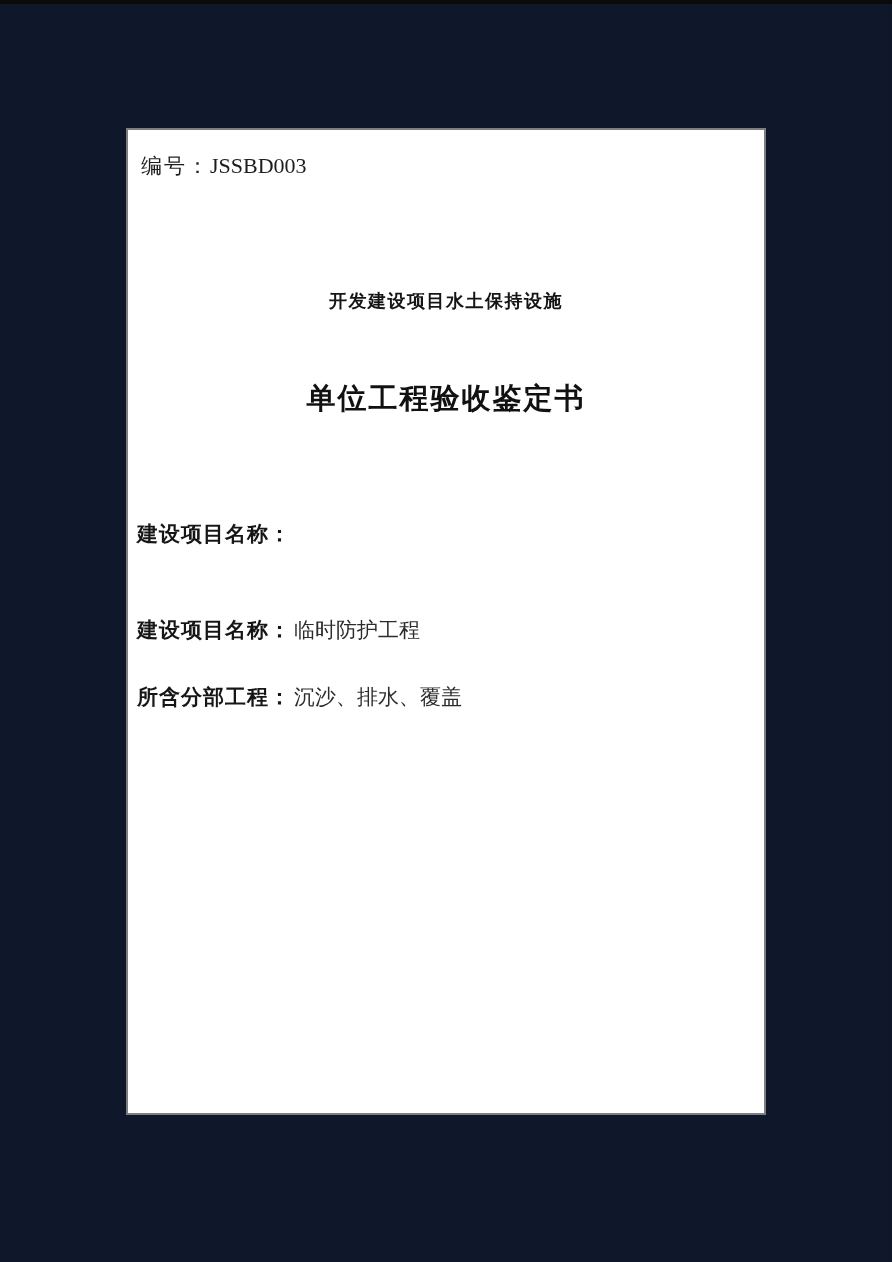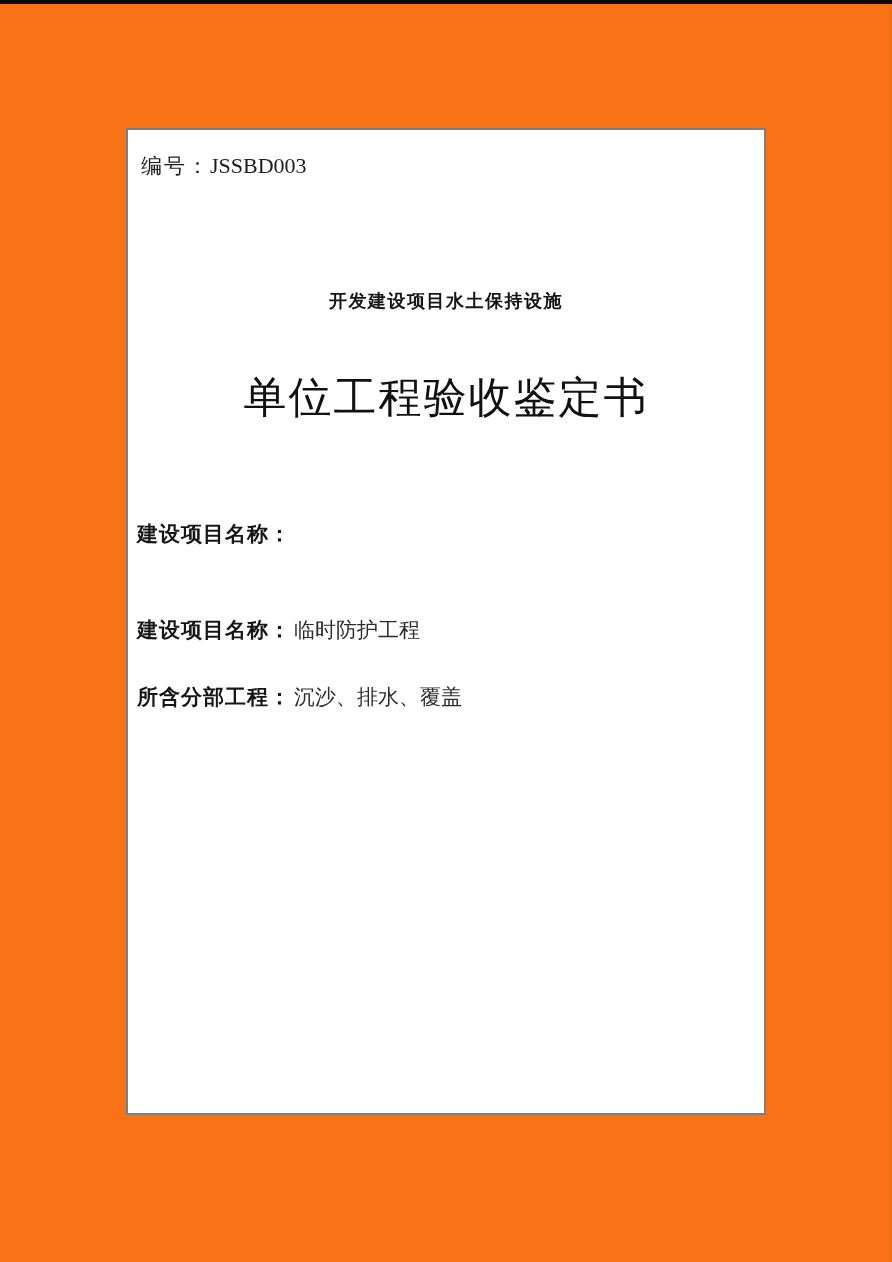--- a/index.html
+++ b/index.html
@@ -6,21 +6,21 @@
   html, body { width: 892px; height: 1262px; }
   body {
     background: #ffffff;
     font-family: "Liberation Serif", "DejaVu Serif", serif;
     position: relative;
     overflow: hidden;
   }
   .page {
     position: absolute;
     inset: 0;
-    background: #f97316;
+    background: #0f172a;
   }
   
   .top-scan-bar {
     position: absolute;
     top: 0; left: 0;
     width: 892px; height: 4px;
     background: #0a0a0a;
   }
   
   .right-scan-edge {
@@ -56,22 +56,22 @@
     letter-spacing: 1.5px;
     line-height: 30px;
     color: #151515;
     white-space: nowrap;
   }
   .doc-title {
     position: absolute;
     left: 0; top: 244px;
     width: 100%;
     text-align: center;
-    font-size: 43px;
-    font-weight: 400;
+    font-size: 29px;
+    font-weight: 700;
     letter-spacing: 2px;
     line-height: 48px;
     color: #111111;
     white-space: nowrap;
   }
   .field-row {
     position: absolute;
     left: 9px;
     display: flex;
     align-items: baseline;

